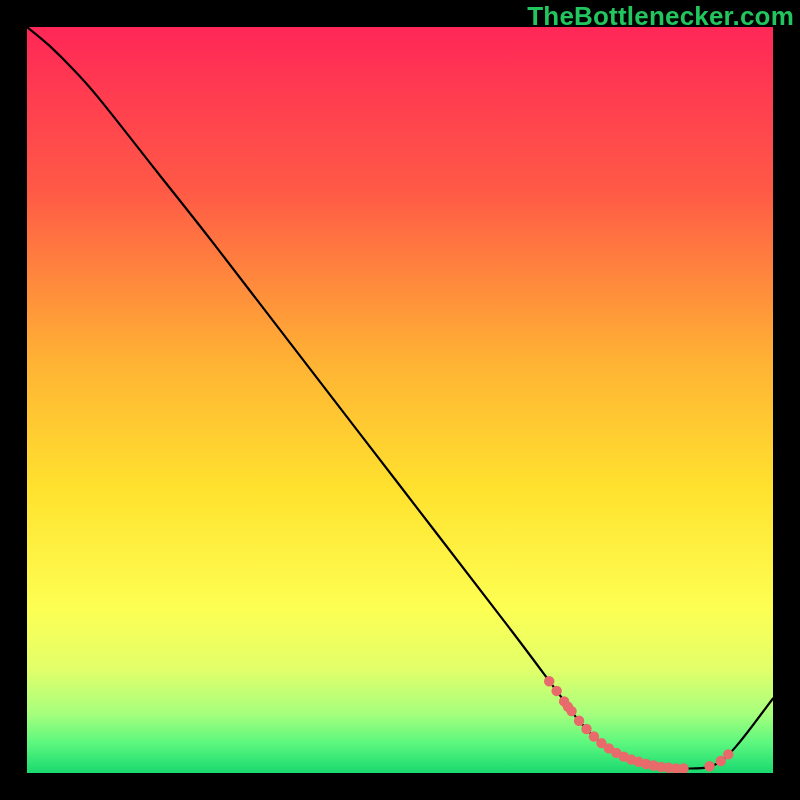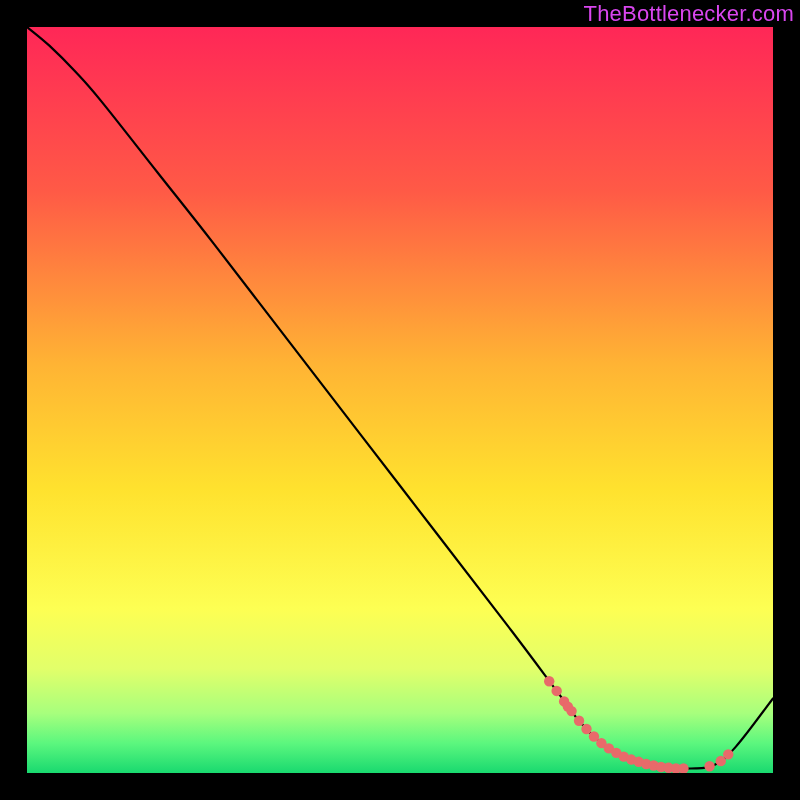--- a/index.html
+++ b/index.html
@@ -14,23 +14,23 @@
   .frame {
     position: relative;
     width: 800px;
     height: 800px;
     background: #000;
   }
   .watermark {
     position: absolute;
     top: 1px;
     right: 6px;
-    color: #d946ef;
-    font-size: 22px;
-    font-weight: 400;
+    color: #22c55e;
+    font-size: 26px;
+    font-weight: 700;
     letter-spacing: 0.2px;
     z-index: 5;
   }
   .plot-area {
     position: absolute;
     left: 27px;
     top: 27px;
     width: 746px;
     height: 746px;
     overflow: hidden;

